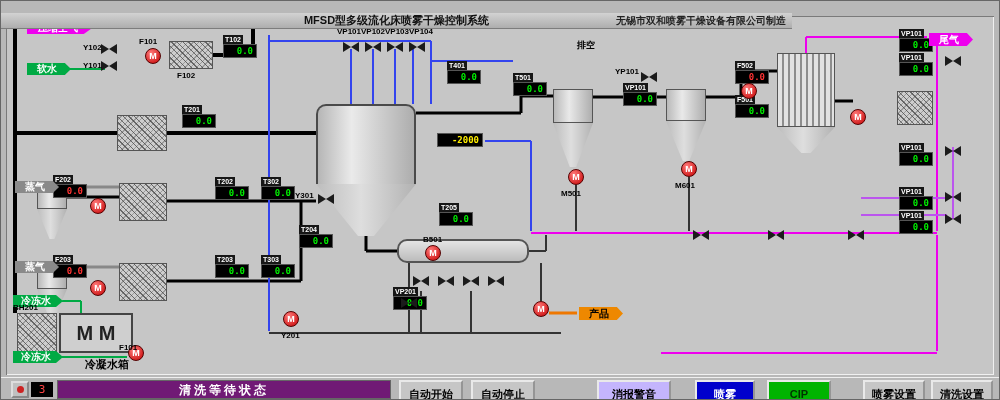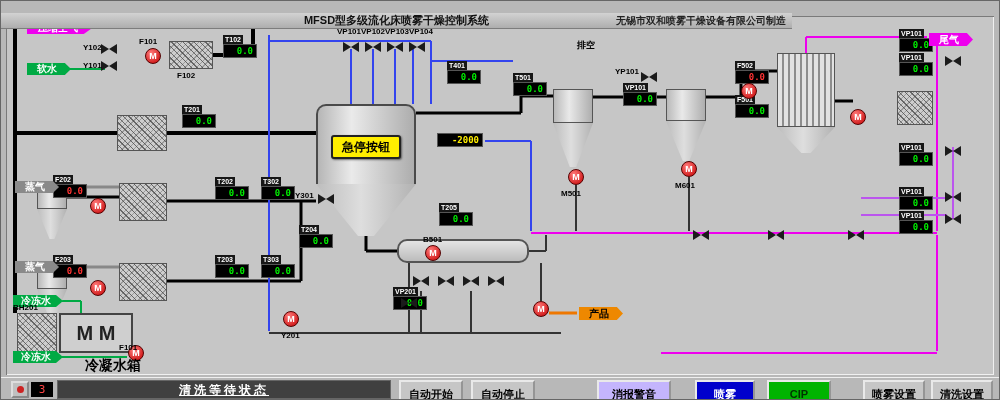--- a/index.html
+++ b/index.html
@@ -335,53 +335,52 @@
       <div class="pump" style="left: 144px; top: 47px;">M</div>
       <div class="flag" style="left: 26px; top: 20px; width: 62px; height: 13px; background: rgb(238, 0, 238); color: rgb(255, 255, 255);">压缩空气</div>
       <div class="flag" style="left: 26px; top: 62px; width: 40px; height: 12px; background: rgb(0, 170, 68); color: rgb(255, 255, 255);">软水</div>
       <div class="flag" style="left: 14px; top: 180px; width: 40px; height: 12px; background: rgb(138, 138, 138); color: rgb(255, 255, 255);">蒸气</div>
       <div class="flag" style="left: 14px; top: 260px; width: 40px; height: 12px; background: rgb(138, 138, 138); color: rgb(255, 255, 255);">蒸气</div>
       <div class="flag" style="left: 12px; top: 294px; width: 46px; height: 12px; background: rgb(0, 170, 68); color: rgb(255, 255, 255);">冷冻水</div>
       <div class="flag" style="left: 12px; top: 350px; width: 46px; height: 12px; background: rgb(0, 170, 68); color: rgb(255, 255, 255);">冷冻水</div>
       <div class="flag" style="left: 928px; top: 32px; width: 40px; height: 13px; background: rgb(238, 0, 238); color: rgb(255, 255, 255);">尾气</div>
       <div class="flag" style="left: 578px; top: 306px; width: 40px; height: 13px; background: rgb(238, 136, 0); color: rgb(0, 0, 0);">产品</div>
       <div class="txt" style="left: 576px; top: 38px; font-size: 9px;">排空</div>
-      <div class="txt" style="left: 84px; top: 356px; font-size: 14px;">冷凝水箱</div>
+      <div class="txt" style="left: 84px; top: 356px; font-size: 11px;">冷凝水箱</div>
       <div class="txt" style="left: 138px; top: 36px;">F101</div>
       <div class="txt" style="left: 176px; top: 70px;">F102</div>
       <div class="txt" style="left: 82px; top: 42px;">Y102</div>
       <div class="txt" style="left: 82px; top: 60px;">Y101</div>
       <div class="txt" style="left: 336px; top: 26px;">VP101</div>
       <div class="txt" style="left: 360px; top: 26px;">VP102</div>
       <div class="txt" style="left: 384px; top: 26px;">VP103</div>
       <div class="txt" style="left: 408px; top: 26px; text-align: right;">VP104</div>
       <div class="txt" style="left: 614px; top: 66px;">YP101</div>
       <div class="txt" style="left: 294px; top: 190px;">Y301</div>
       <div class="txt" style="left: 422px; top: 234px;">B501</div>
       <div class="txt" style="left: 560px; top: 188px;">M501</div>
       <div class="txt" style="left: 674px; top: 180px;">M601</div>
       <div class="txt" style="left: 12px; top: 302px;">BH201</div>
       <div class="txt" style="left: 118px; top: 342px;">F101</div>
       <div class="txt" style="left: 280px; top: 330px;">Y201</div>
     </div>
 
-  <button id="estop">急停按钮</button>
 
 
   <div id="titlebar">
     <span>MFSD型多级流化床喷雾干燥控制系统</span>
     <span id="company">无锡市双和喷雾干燥设备有限公司制造</span>
   </div>
 
   <div id="bottombar">
     <div class="ind">
         <span class="dot"></span>
       </div>
     <div class="counter">3</div>
-    <div class="status" style="background: #404040; text-decoration: underline;">清洗等待状态</div>
+    <div class="status" style="background: #701a75;">清洗等待状态</div>
   <button class="btn" style="left: 398px; width: 64px; background: rgb(198, 198, 198); color: rgb(0, 0, 0);">自动开始</button>
       <button class="btn" style="left: 470px; width: 64px; background: rgb(198, 198, 198); color: rgb(0, 0, 0);">自动停止</button>
       <button class="btn" style="left: 596px; width: 74px; background: #c4b5fd; color: rgb(0, 0, 0);">消报警音</button>
       <button class="btn" style="left: 694px; width: 60px; background: rgb(0, 0, 204); color: rgb(255, 255, 255);">喷雾</button>
       <button class="btn" style="left: 766px; width: 64px; background: rgb(0, 180, 0); color: rgb(0, 51, 0);">CIP</button>
       <button class="btn" style="left: 862px; width: 62px; background: rgb(198, 198, 198); color: rgb(0, 0, 0);">喷雾设置</button>
       <button class="btn" style="left: 930px; width: 62px; background: rgb(198, 198, 198); color: rgb(0, 0, 0);">清洗设置</button>
     </div>
 </div>
 

